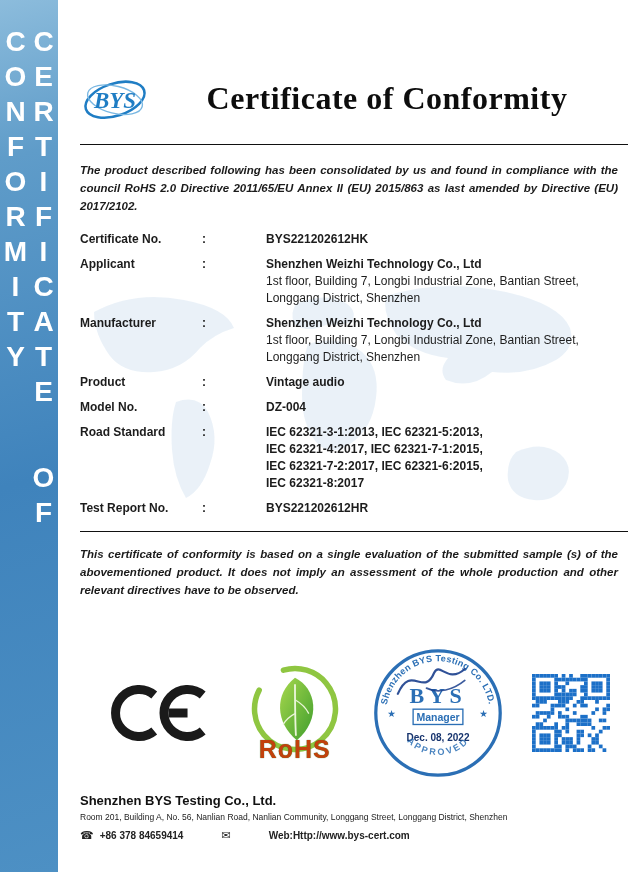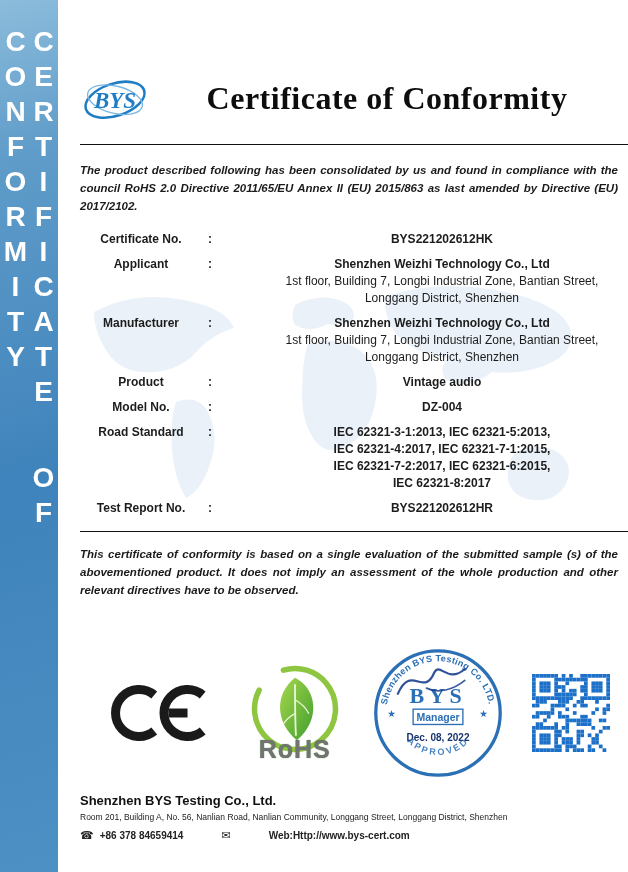--- a/index.html
+++ b/index.html
@@ -48,41 +48,41 @@
     flex:1;text-align:center;margin:0 0 0 6px;
     font-family:"Liberation Serif","DejaVu Serif",serif;
     font-weight:700;font-size:32px;color:#0d0d0d;
     letter-spacing:.5px;
   }
   .intro,.disclaimer{
     font-size:11.5px;font-weight:700;line-height:18px;
     text-align:justify;color:#1b1b1b;margin:16px 0 0 0;font-style:italic;
   }
   .fields{margin-top:16px;}
-  .frow{display:flex;margin-bottom:8px;text-align:center;}
+  .frow{display:flex;margin-bottom:8px;}
   .flabel{flex:0 0 122px;font-size:12px;font-weight:700;line-height:17px;}
   .fcolon{flex:0 0 16px;font-size:12px;font-weight:700;line-height:17px;}
   .fvalue{flex:1;font-size:12px;line-height:17px;padding-left:48px;}
   .vline{font-weight:700;}
   .vline.normal{font-weight:400;}
   .rule2{
     border:none;border-top:1.5px solid #111;
     margin:14px -10px 0 0;
   }
   .disclaimer{margin-top:13px;}
   
   .marks{
     margin-top:46px;
     display:flex;align-items:center;justify-content:space-between;
     padding:0 8px 0 30px;height:136px;
   }
   .ce{width:108px;height:64px;}
   .rohs{display:flex;flex-direction:column;align-items:center;width:100px;}
   .rohs-label{
-    font-size:25px;font-weight:800;color:#737373;
+    font-size:25px;font-weight:800;color:#c2410c;
     letter-spacing:1px;margin-top:-20px;
     text-shadow:0 0 1px #2c7a1e;
   }
   .seal{width:134px;height:134px;}
   .qr{width:78px;height:78px;}
   
   .footer{margin-top:12px;}
   .footer-company{font-size:13px;font-weight:700;color:#111;}
   .footer-address{font-size:8.5px;color:#222;margin-top:4px;}
   .footer-contact{font-size:10px;font-weight:700;color:#222;margin-top:7px;display:flex;align-items:center;gap:6px;}

